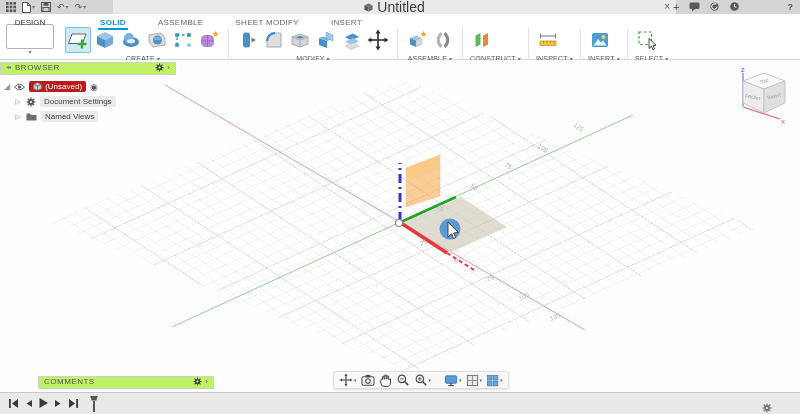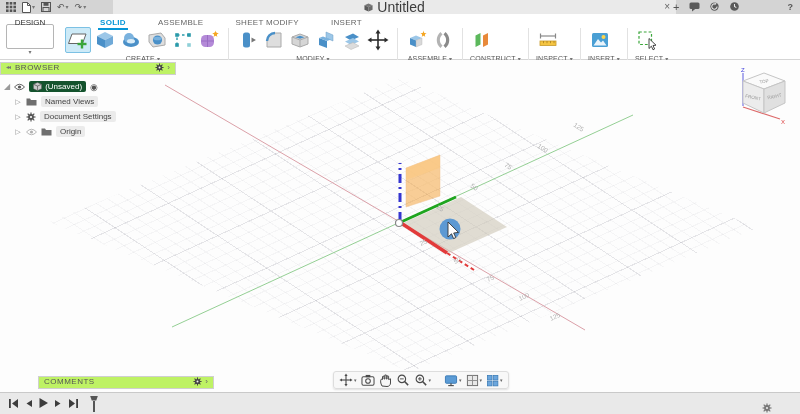--- a/index.html
+++ b/index.html
@@ -59,21 +59,21 @@
                   display:flex; align-items:flex-start; padding:0 5px; gap:5px; }
   .panel-title { font-size:8px; color:#555; letter-spacing:.5px; flex:1; }
   .ph-collapse { font-size:6px; color:#777; letter-spacing:-1px; }
   .ph-right { display:flex; align-items:center; gap:3px; }
   .chev { color:#666; font-size:8px; }
   .tree { padding:4px 0 0 4px; }
   .trow { display:flex; align-items:center; gap:4px; height:15px; }
   .tri { color:#888; font-size:7px; width:8px; text-align:center; }
   .chip { background:#ebebeb; padding:1px 4px; border-radius:2px; color:#444;
           display:flex; align-items:center; gap:3px; }
-  .chip.selected { background:#14532d; color:#fff; }
+  .chip.selected { background:#b91c1c; color:#fff; }
   .target-ico { color:#555; font-size:9px; }
   .filter-ico { color:#9a9a9a; font-size:8px; }
   .dim { opacity:.45; }
   .indent { width:6px; }
 
   
   .comments { position:absolute; left:0; top:316px; width:176px;margin-left:38px; }
 
   
   .navbar { position:absolute; left:333px; top:311px; height:18px;
@@ -492,51 +492,39 @@
           <svg width="9" height="9" viewBox="0 0 10 10">
               <path d="M5 0.5 L9.5 2.5 L5 4.5 L0.5 2.5 Z M0.5 2.5 L5 4.5 L5 9.5 L0.5 7.5 Z M9.5 2.5 L5 4.5 L5 9.5 L9.5 7.5 Z" fill="#c9c9c9" stroke="#555" stroke-width="0.5"></path>
             </svg>
           <span>(Unsaved)</span>
         </span>
         <span class="target-ico">◉</span>
       </div>
       <div class="trow">
         <span class="indent"></span>
         <span class="tri">▷</span>
-        <svg width="11" height="9" viewBox="0 0 11 9">
-            <path d="M0.5 1.5 L4 1.5 L5 3 L10.5 3 L10.5 8.5 L0.5 8.5 Z" fill="#6f6f6f"></path>
-          </svg>
-        <span class="chip">Named Views</span>
-      </div>
-      <div class="trow">
-        <span class="indent"></span>
-        <span class="tri">▷</span>
         <svg width="10" height="10" viewBox="0 0 10 10">
             <g stroke="#555" stroke-width="1.2">
               <line x1="5" y1="0.5" x2="5" y2="9.5"></line>
               <line x1="0.5" y1="5" x2="9.5" y2="5"></line>
               <line x1="1.7" y1="1.7" x2="8.3" y2="8.3"></line>
               <line x1="8.3" y1="1.7" x2="1.7" y2="8.3"></line>
             </g>
             <circle cx="5" cy="5" r="2.9" fill="#555"></circle>
             <circle cx="5" cy="5" r="1.1" fill="#fff"></circle>
           </svg>
         <span class="chip">Document Settings</span>
       </div>
       <div class="trow">
         <span class="indent"></span>
         <span class="tri">▷</span>
-        <svg class="dim" width="11" height="8" viewBox="0 0 11 8">
-            <path d="M0.5 4 Q5.5 -1.5 10.5 4 Q5.5 9.5 0.5 4 Z" fill="none" stroke="#555" stroke-width="0.9"></path>
-            <circle cx="5.5" cy="4" r="1.6" fill="#555"></circle>
-          </svg>
         <svg width="11" height="9" viewBox="0 0 11 9">
             <path d="M0.5 1.5 L4 1.5 L5 3 L10.5 3 L10.5 8.5 L0.5 8.5 Z" fill="#6f6f6f"></path>
           </svg>
-        <span class="chip">Origin</span>
+        <span class="chip">Named Views</span>
       </div>
     </div>
   </div>
 
   <div class="comments">
     <div class="panel-header">
       <span class="panel-title">COMMENTS</span>
       <span class="ph-right">
         <svg width="9" height="9" viewBox="0 0 10 10">
             <g stroke="#444" stroke-width="1.2">

